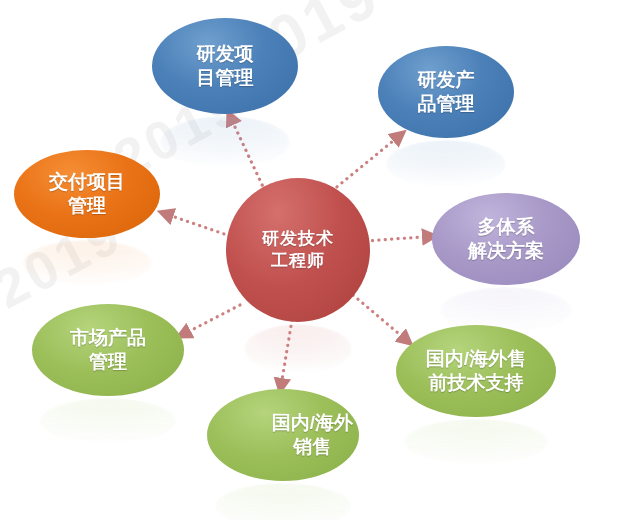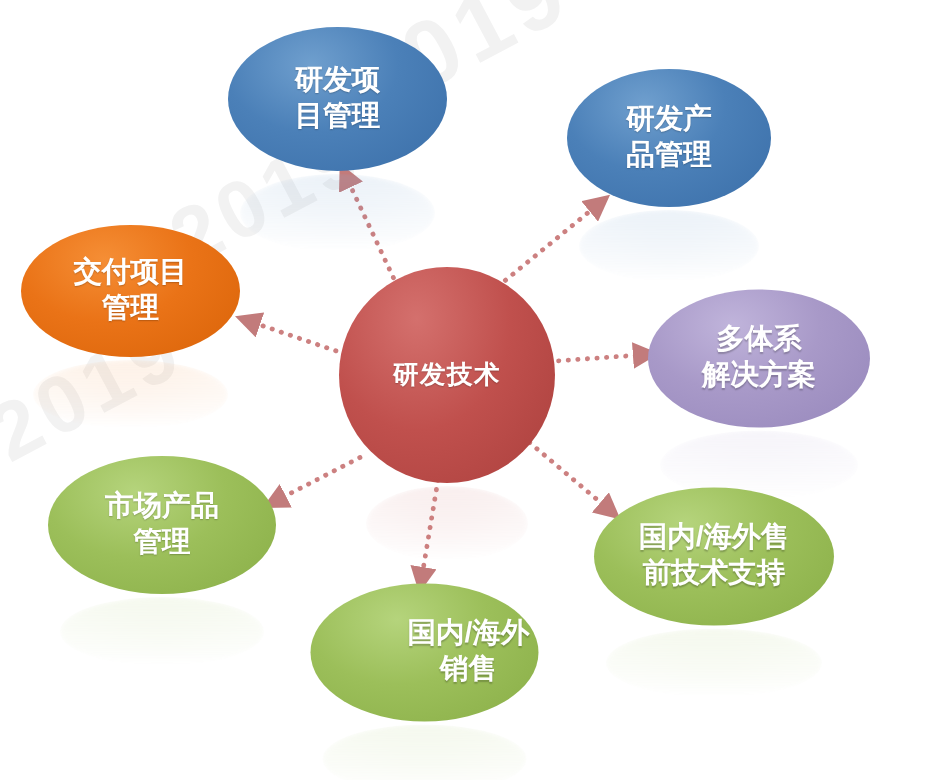--- a/index.html
+++ b/index.html
@@ -231,16 +231,17 @@
   <div class="node ellipse n-delivery">
     <div class="label">
       <span>交付项目</span><br>
       <span>管理</span>
     </div>
   </div>
 
   <div class="node n-center">
     <div class="label">
       <span>研发技术</span><br>
+      <span>工程师</span>
     </div>
   </div>
 
 </div>
 
 </body></html>

